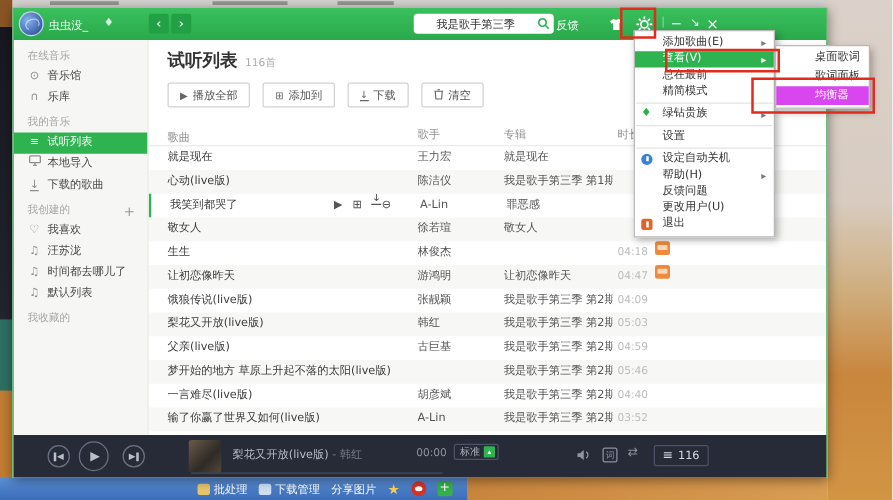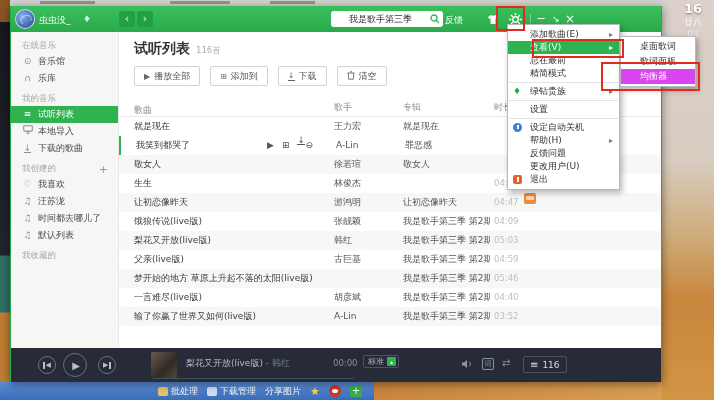--- a/index.html
+++ b/index.html
@@ -135,21 +135,21 @@
   .m-item.sel .m-arrow{color:#fff}
   .m-sep{border-top:1px solid #e3e3e3;margin:2px 1px}
   .m-ic{position:absolute;left:5px;top:2px;width:9px;height:9px;line-height:9px;font-size:9px}
   .m-ic.diamond{color:#28b04b}
   .m-ic.clock{background:#3b82d6;border-radius:50%}
   .m-ic.clock::after{content:"";position:absolute;left:4px;top:2px;width:1.5px;height:4px;background:#fff}
   .m-ic.exit{background:#e2622b;border-radius:2px}
   .m-ic.exit::after{content:"";position:absolute;left:4px;top:2px;width:1.5px;height:5px;background:#fff}
   .submenu{position:absolute;left:620px;top:36px;width:76px;background:#fff;border:1px solid #b9b9b9;
     box-shadow:2px 3px 6px rgba(0,0,0,.3);padding:2px 0;z-index:11;box-sizing:border-box}
-  .s-item{height:15px;line-height:15px;padding-left:19px;color:#333;white-space:nowrap}
+  .s-item{height:15px;line-height:15px;padding-left:31px;color:#333;white-space:nowrap}
   .s-item.sel{background:#d946ef;color:#fff}
 
   
   .anno{position:absolute;border:2px solid #e02b1d;z-index:20}
   .anno1{left:496px;top:6px;width:25px;height:21px}
   .anno2{left:532px;top:39px;width:88px;height:15px}
   .anno3{left:601px;top:62px;width:95px;height:25px}
 </style>
 </head>
 <body>
@@ -158,25 +158,20 @@
 
   <div class="wall-right"></div>
   <div class="wall-left"></div>
   <div class="wall-top">
     <i style="left:30px;width:55px"></i>
     <i style="left:160px;width:60px"></i>
     <i style="left:260px;width:45px"></i>
   </div>
   <div class="wall-bottom"></div>
 
-  <div class="calendar">
-    <div class="cal-day">16</div>
-    <div class="cal-lunar">廿八</div>
-    <div class="cal-sub">03</div>
-  </div>
 
   <div class="taskbar">
     <span class="tk-item">
       <span class="tk-ic"></span>
       <span>批处理</span>
     </span>
     <span class="tk-item">
       <span class="tk-ic b2"></span>
       <span>下载管理</span>
     </span>
@@ -312,20 +307,26 @@
           <span class="col4">时长</span>
         </div>
 
         <div class="tbody">
           <div class="trow">
             <span class="t-song">就是现在</span>
             <span class="t-art">王力宏</span>
             <span class="t-alb">就是现在</span>
             <span class="t-dur"></span>
           </div>
+          <div class="trow alt">
+            <span class="t-song">心动(live版)</span>
+            <span class="t-art">陈洁仪</span>
+            <span class="t-alb">我是歌手第三季 第1期</span>
+            <span class="t-dur"></span>
+          </div>
           <div class="trow active">
             <span class="t-song">我笑到都哭了</span>
             <span class="row-icons">
                 <i style="font-style:normal">▶</i>
                 <i style="font-style:normal">⊞</i>
                 <i style="font-style:normal">
                   <span class="dlb">↓</span>
                 </i>
                 <i style="font-style:normal">⊖</i>
               </span>

